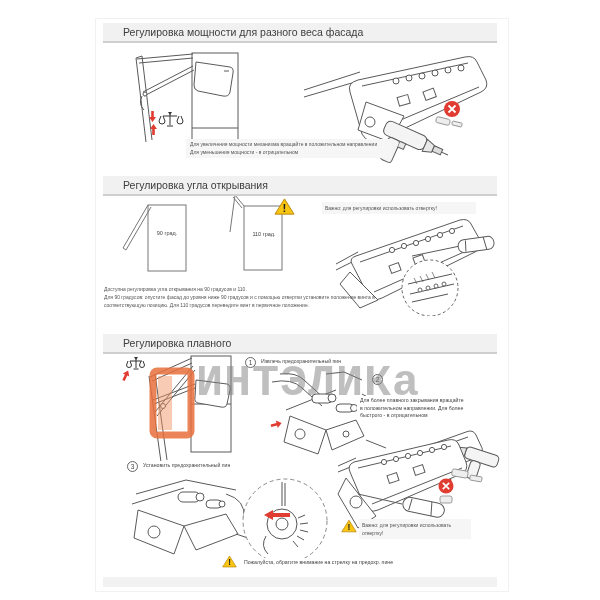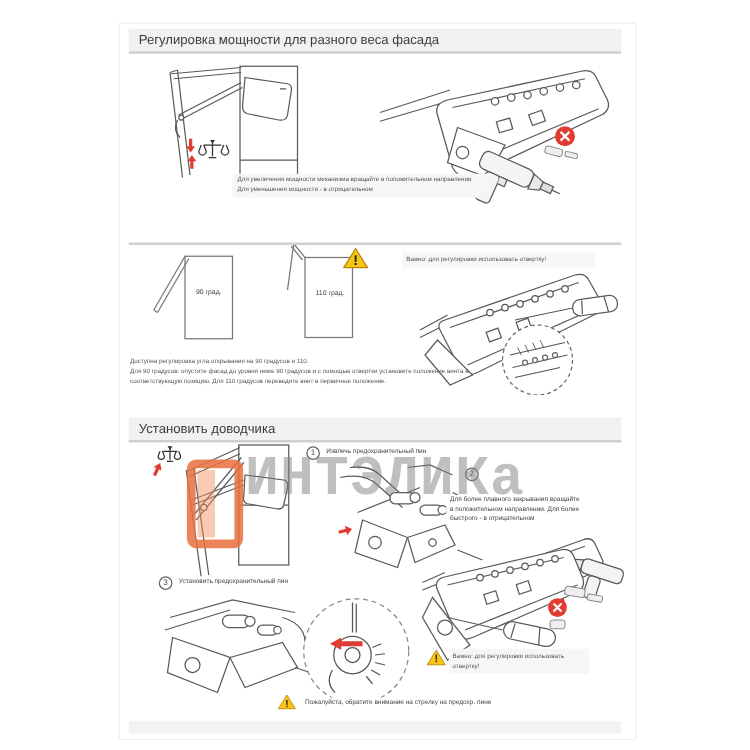--- a/index.html
+++ b/index.html
@@ -1,20 +1,20 @@
 <!DOCTYPE html>
 <html><head>
 <meta charset="utf-8">
 <style>
   html,body{margin:0;padding:0;background:#fff;}
   .page{position:relative;width:600px;height:600px;background:#fff;overflow:hidden;
         font-family:"Liberation Sans",sans-serif;color:#444;}
   .card{position:absolute;left:95px;top:18px;width:412px;height:572px;border:1px solid #f1f1f1;background:#fff;}
   .hdr{position:absolute;left:103px;width:394px;height:18px;background:#f1f1f1;color:#3d3d3d;
-       font-size:10.5px;line-height:18px;padding-left:8px;box-sizing:border-box;z-index:2;}
+       font-size:10.5px;line-height:18px;padding-left:20px;box-sizing:border-box;z-index:2;}
   .hdr-line{position:absolute;left:103px;width:394px;height:2px;background:#cfcfcf;z-index:2;}
   .art{position:absolute;z-index:1;}
   .note{position:absolute;background:#f6f6f6;color:#555;font-size:5px;line-height:7.5px;
         padding:2px 4px;z-index:3;white-space:nowrap;}
   .tiny{position:absolute;color:#555;font-size:5px;line-height:8px;z-index:3;white-space:nowrap;}
   .wbox{position:absolute;background:#fff;color:#444;font-size:5.2px;line-height:7.5px;
         padding:1px 3px;z-index:3;white-space:nowrap;}
   .gbox{position:absolute;background:#f6f6f6;color:#555;font-size:5px;line-height:8px;
         padding:2px 3px;z-index:3;white-space:nowrap;}
   .stepnum{position:absolute;width:9px;height:9px;border:1px solid #666;border-radius:50%;
@@ -99,20 +99,21 @@
     <g stroke="#888" fill="#eee" stroke-width="0.8">
       <rect x="136" y="68" width="14" height="6" rx="2" transform="rotate(14 143 71)"></rect>
       <rect x="152" y="72" width="10" height="4" rx="1" transform="rotate(14 157 74)"></rect>
     </g>
     <g>
       <circle cx="152" cy="59" r="8" fill="#e03c31"></circle>
       <path d="M148.5,55.5 L155.5,62.5 M155.5,55.5 L148.5,62.5" stroke="#fff" stroke-width="1.8"></path>
     </g>
   </svg>
 
+  <div class="hdr" style="top:176px">Регулировка угла открывания</div>
   <div class="hdr-line" style="top:194px"></div>
 
   <svg class="art" style="left:118px;top:198px" width="96" height="80" viewBox="0 0 96 80">
     <g fill="#fff" stroke="#777" stroke-width="1">
       <rect x="30" y="7" width="38" height="66"></rect>
       <line x1="30" y1="7" x2="5" y2="50"></line>
       <line x1="33" y1="9" x2="8" y2="52"></line>
       <line x1="5" y1="50" x2="8" y2="52"></line>
     </g>
     <text x="49" y="37" font-size="5.5" fill="#444" text-anchor="middle">90 град.</text>
@@ -170,21 +171,21 @@
         <circle cx="114" cy="72" r="2"></circle>
       <path d="M82,90 L118,82" fill="none" stroke="#555"></path>
       <path d="M84,66 l3,6 M90,64 l3,6 M96,62 l3,6 M102,60 l3,6" fill="none" stroke="#555" stroke-width="0.7"></path>
     </g>
   </svg>
 
   <div class="tiny" style="left:104px;top:285px">Доступна регулировка угла открывания на 90 градусов и 110.</div>
   <div class="tiny" style="left:104px;top:293px">Для 90 градусов: опустите фасад до уровня ниже 90 градусов и с помощью отвертки установите положение винта в</div>
   <div class="tiny" style="left:104px;top:301px">соответствующую позицию. Для 110 градусов переведите винт в первичное положение.</div>
 
-  <div class="hdr" style="top:334px">Установить доводчика</div>
+  <div class="hdr" style="top:334px">Регулировка плавного</div>
   <div class="hdr-line" style="top:352px"></div>
 
   <svg class="art" style="left:103px;top:354px" width="132" height="116" viewBox="0 0 132 116">
     <g fill="#fff" stroke="#5a5a5a" stroke-width="1">
       <rect x="88" y="2" width="40" height="96"></rect>
       <line x1="88" y1="50" x2="128" y2="50"></line>
       <path d="M93,26 L124,30 Q128,31 127,36 L124,50 Q123,54 118,53 L95,49 Q91,48 92,43 Z"></path>
       <line x1="46" y1="22" x2="58" y2="108"></line>
       <line x1="52" y1="20" x2="64" y2="106"></line>
       <line x1="47" y1="23" x2="89" y2="4"></line>

